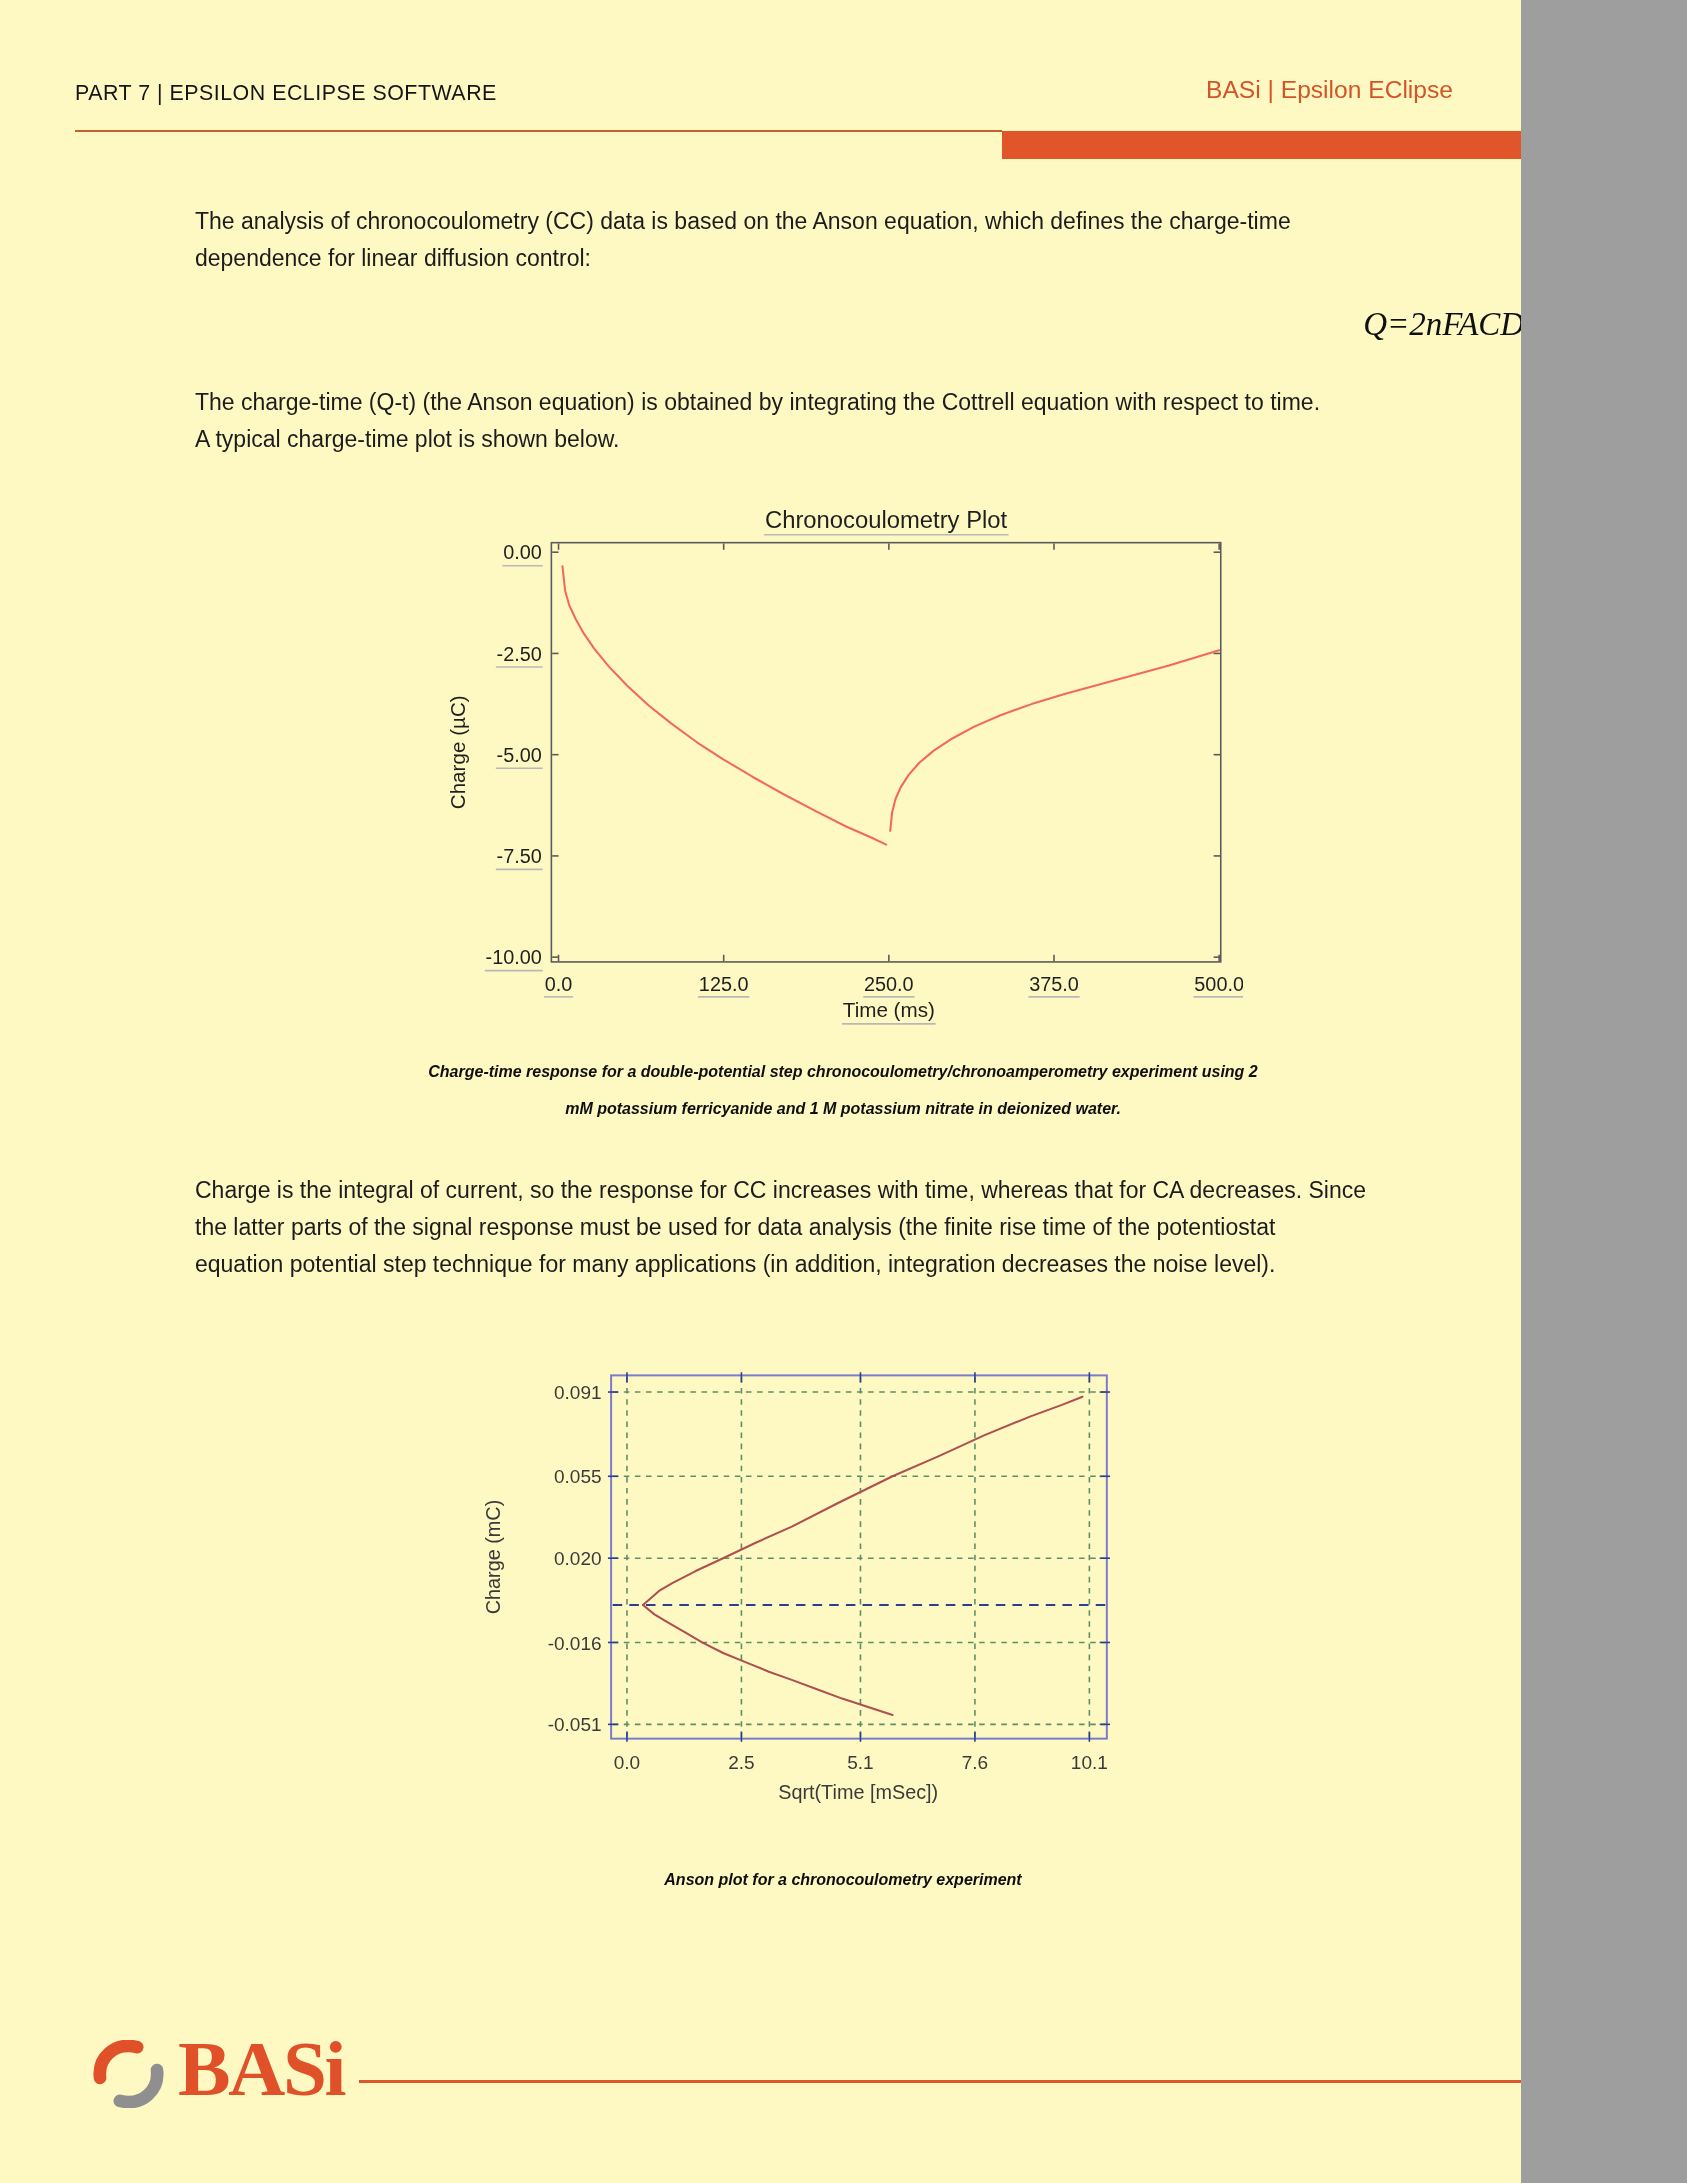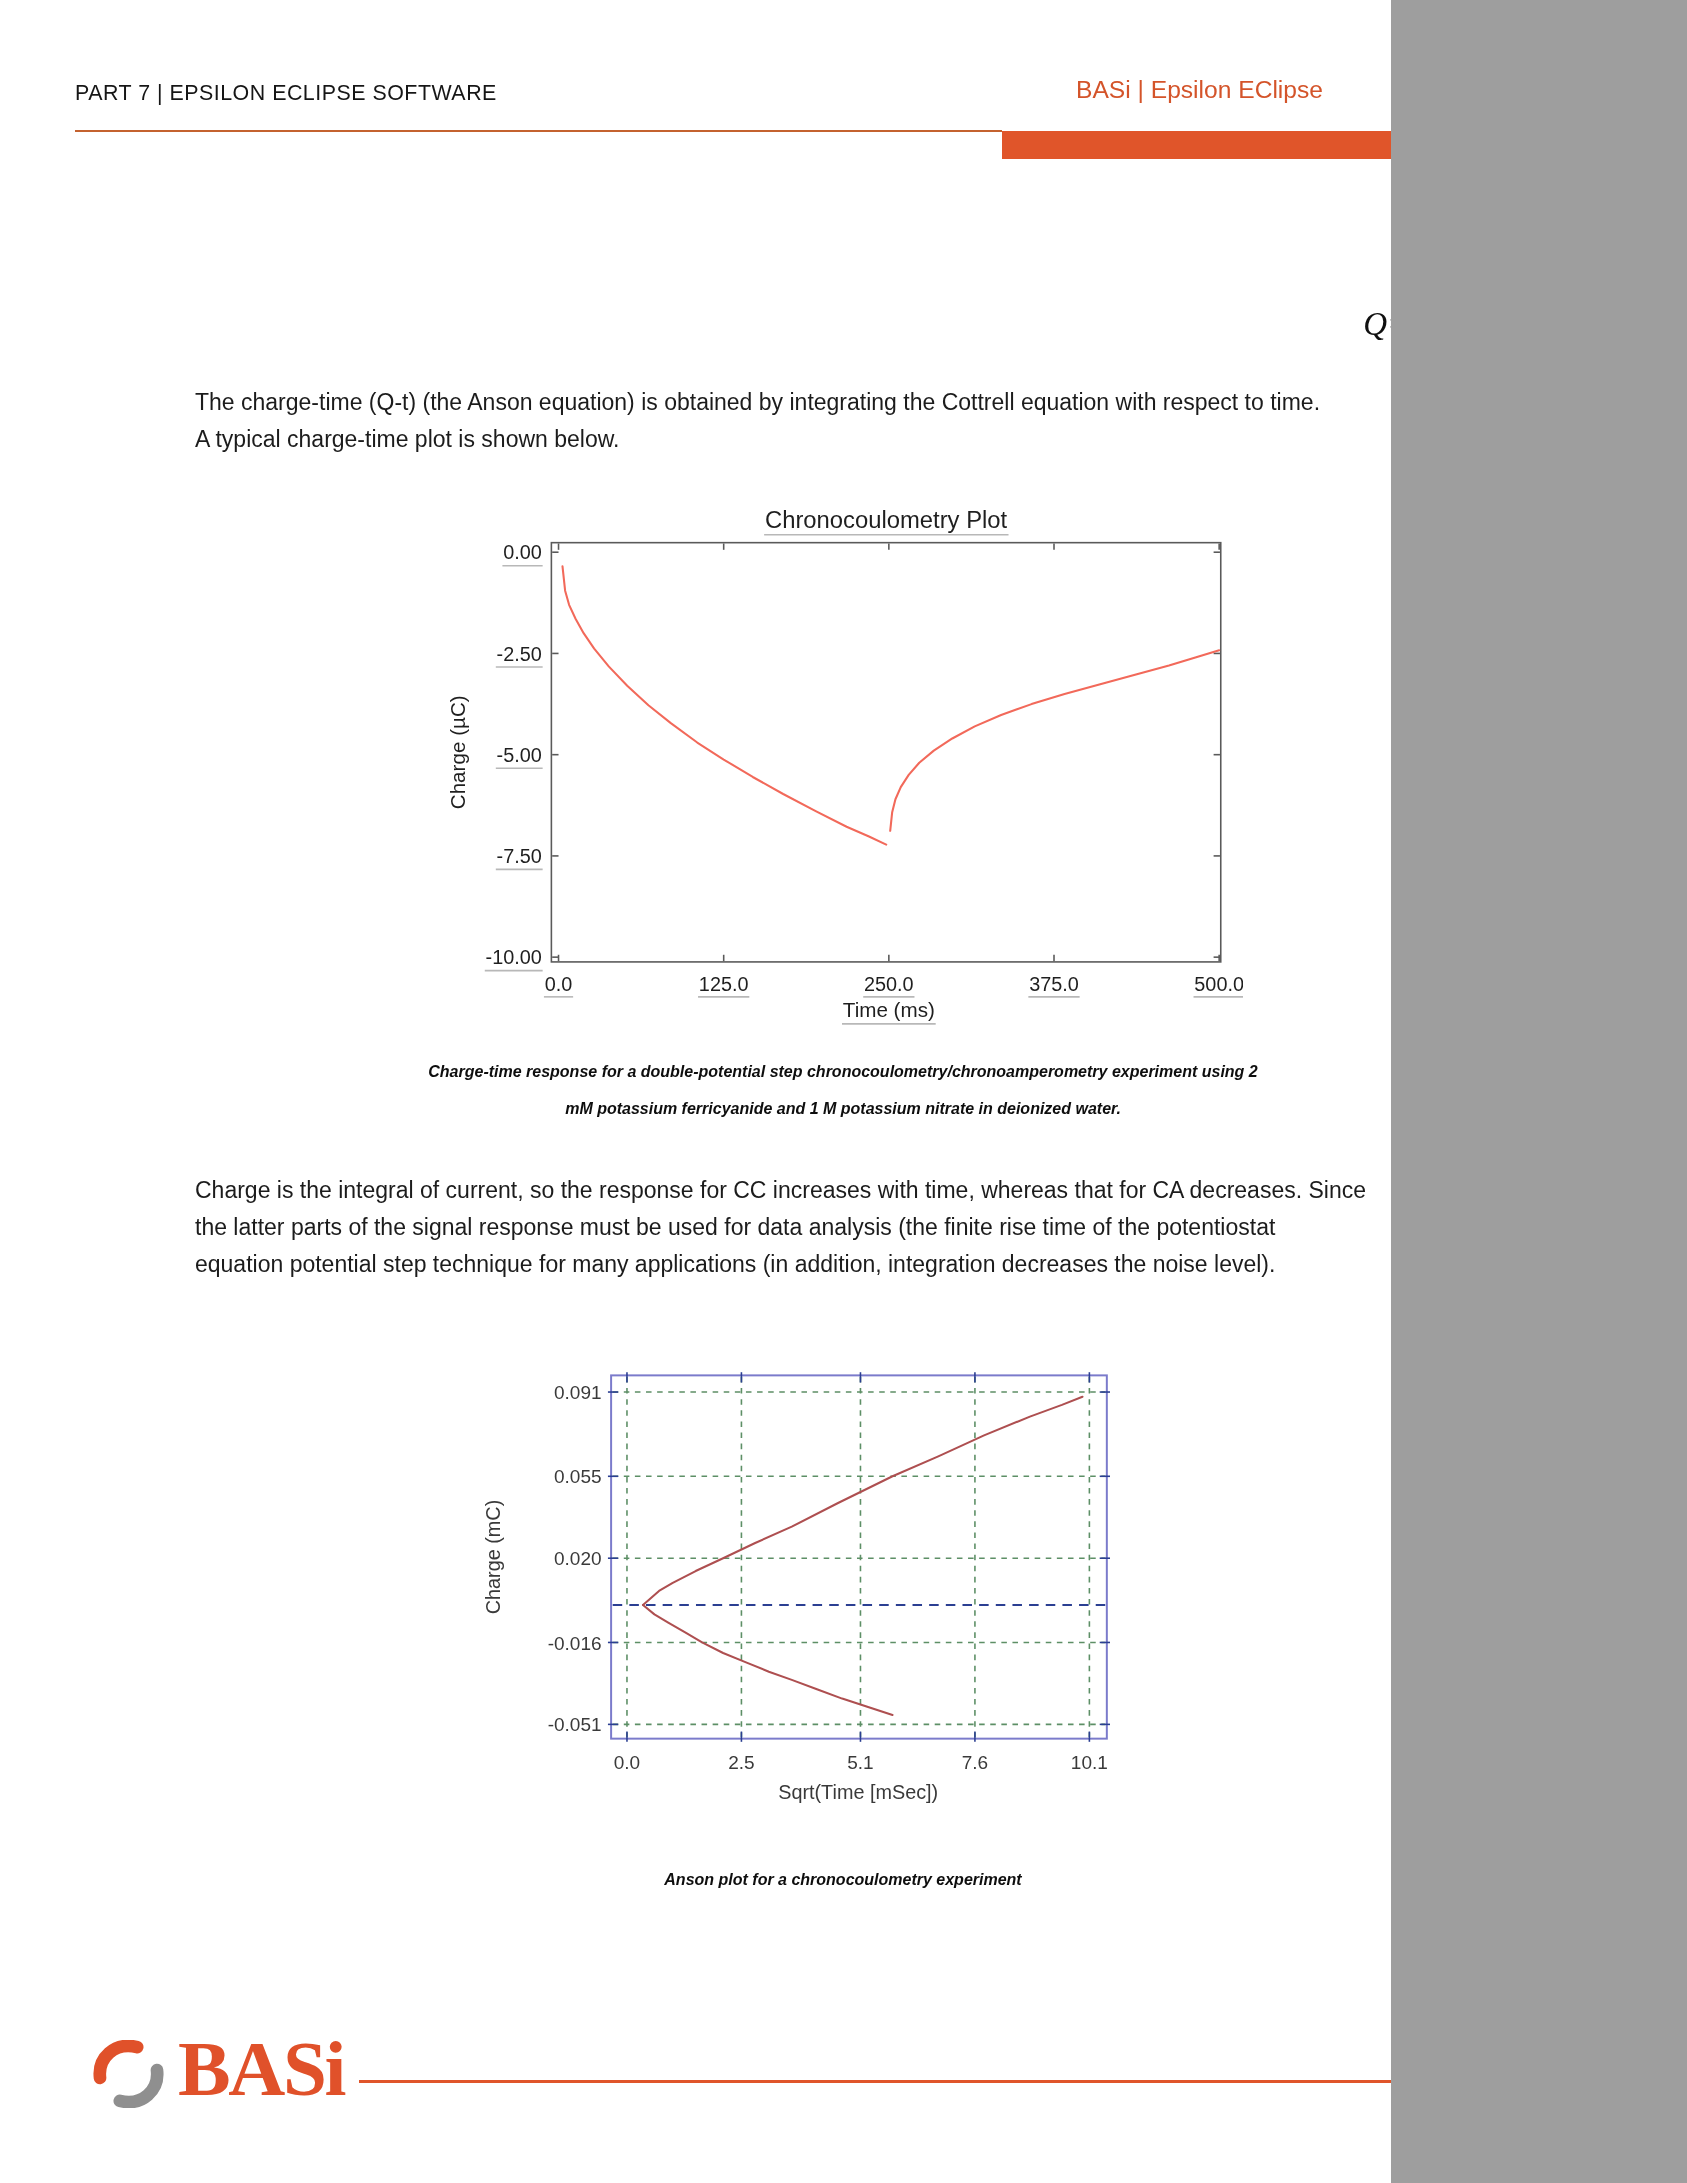--- a/index.html
+++ b/index.html
@@ -1,17 +1,17 @@
 <!DOCTYPE html>
 <html style="font-size:12.7px"><head>
 <meta charset="utf-8">
 <style>
   html,body{margin:0;padding:0;background:#9e9e9e;}
   .page{
-    position:relative;width:1391px;height:2183px;background:#ffffff;
+    position:relative;width:1521px;height:2183px;background:#fef9c3;
     font-family:"Liberation Sans",sans-serif;color:#1a1a1a;overflow:hidden;
   }
   
   .hdr-left{position:absolute;left:75px;top:81px;font-size:21.4px;letter-spacing:0.5px;color:#161616;}
   .hdr-right{position:absolute;right:68px;top:76px;font-size:24.6px;color:#d4542a;}
   .hdr-rule{position:absolute;left:75px;top:130px;width:927px;height:1.6px;background:#c4622f;}
   .hdr-bar{position:absolute;left:1002px;top:131px;width:618px;height:28px;background:#e0552a;}
   
   .para{position:absolute;left:195px;font-size:23px;line-height:37px;color:#1c1c1c;}
   .para .line{display:block;white-space:nowrap;}
@@ -42,20 +42,24 @@
 </head>
 <body>
 
 <div class="page">
 
   <div class="hdr-left">PART 7 | EPSILON ECLIPSE SOFTWARE</div>
   <div class="hdr-right">BASi | Epsilon EClipse</div>
   <div class="hdr-rule"></div>
   <div class="hdr-bar"></div>
 
+  <div class="para p1">
+    <span class="line">The analysis of chronocoulometry (CC) data is based on the Anson equation, which defines the charge-time</span>
+    <span class="line">dependence for linear diffusion control:</span>
+  </div>
 
   <div class="equation">
     <span>Q=2nFACD</span><sup class="eq-sup">1/2</sup>
     <span class="eq-gap">π</span><sup class="eq-sup">−1/2</sup>
     <span class="eq-gap">t</span><sup class="eq-sup">1/2</sup>
   </div>
 
   <div class="para p2">
     <span class="line">The charge-time (Q-t) (the Anson equation) is obtained by integrating the Cottrell equation with respect to time.</span>
     <span class="line">A typical charge-time plot is shown below.</span>

